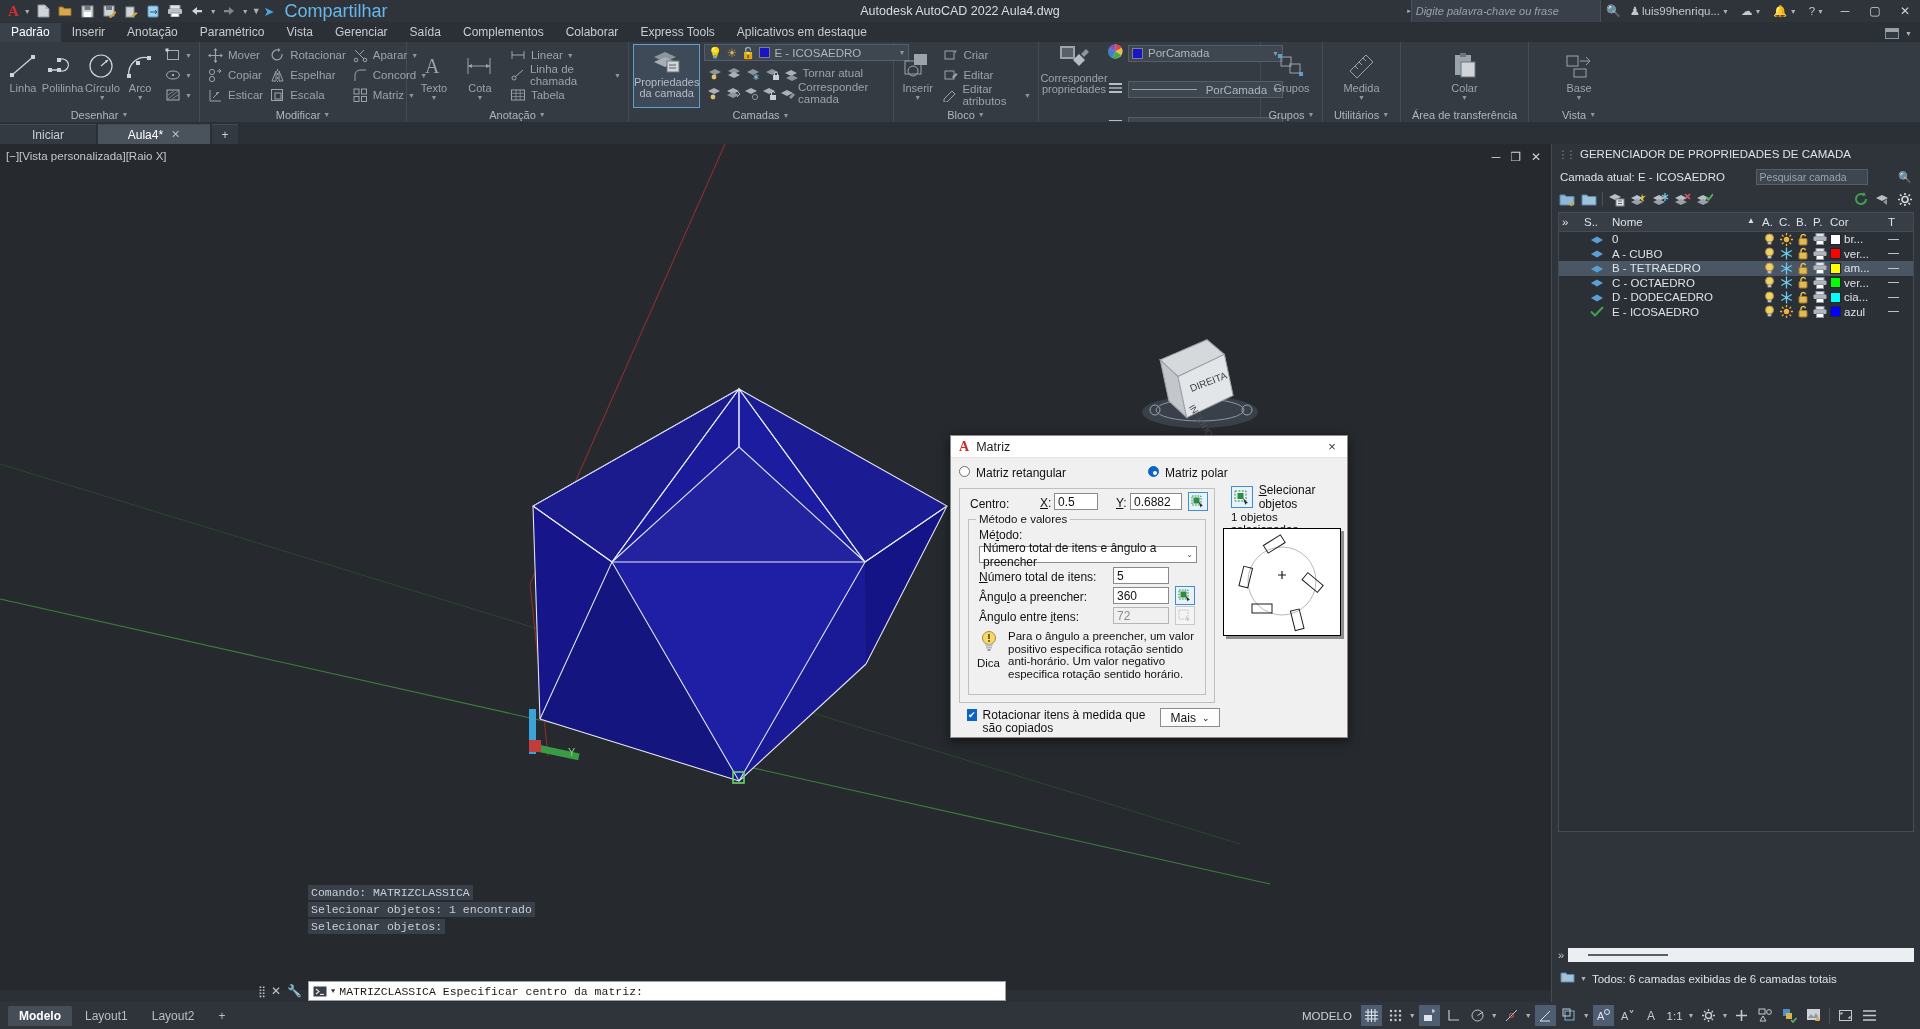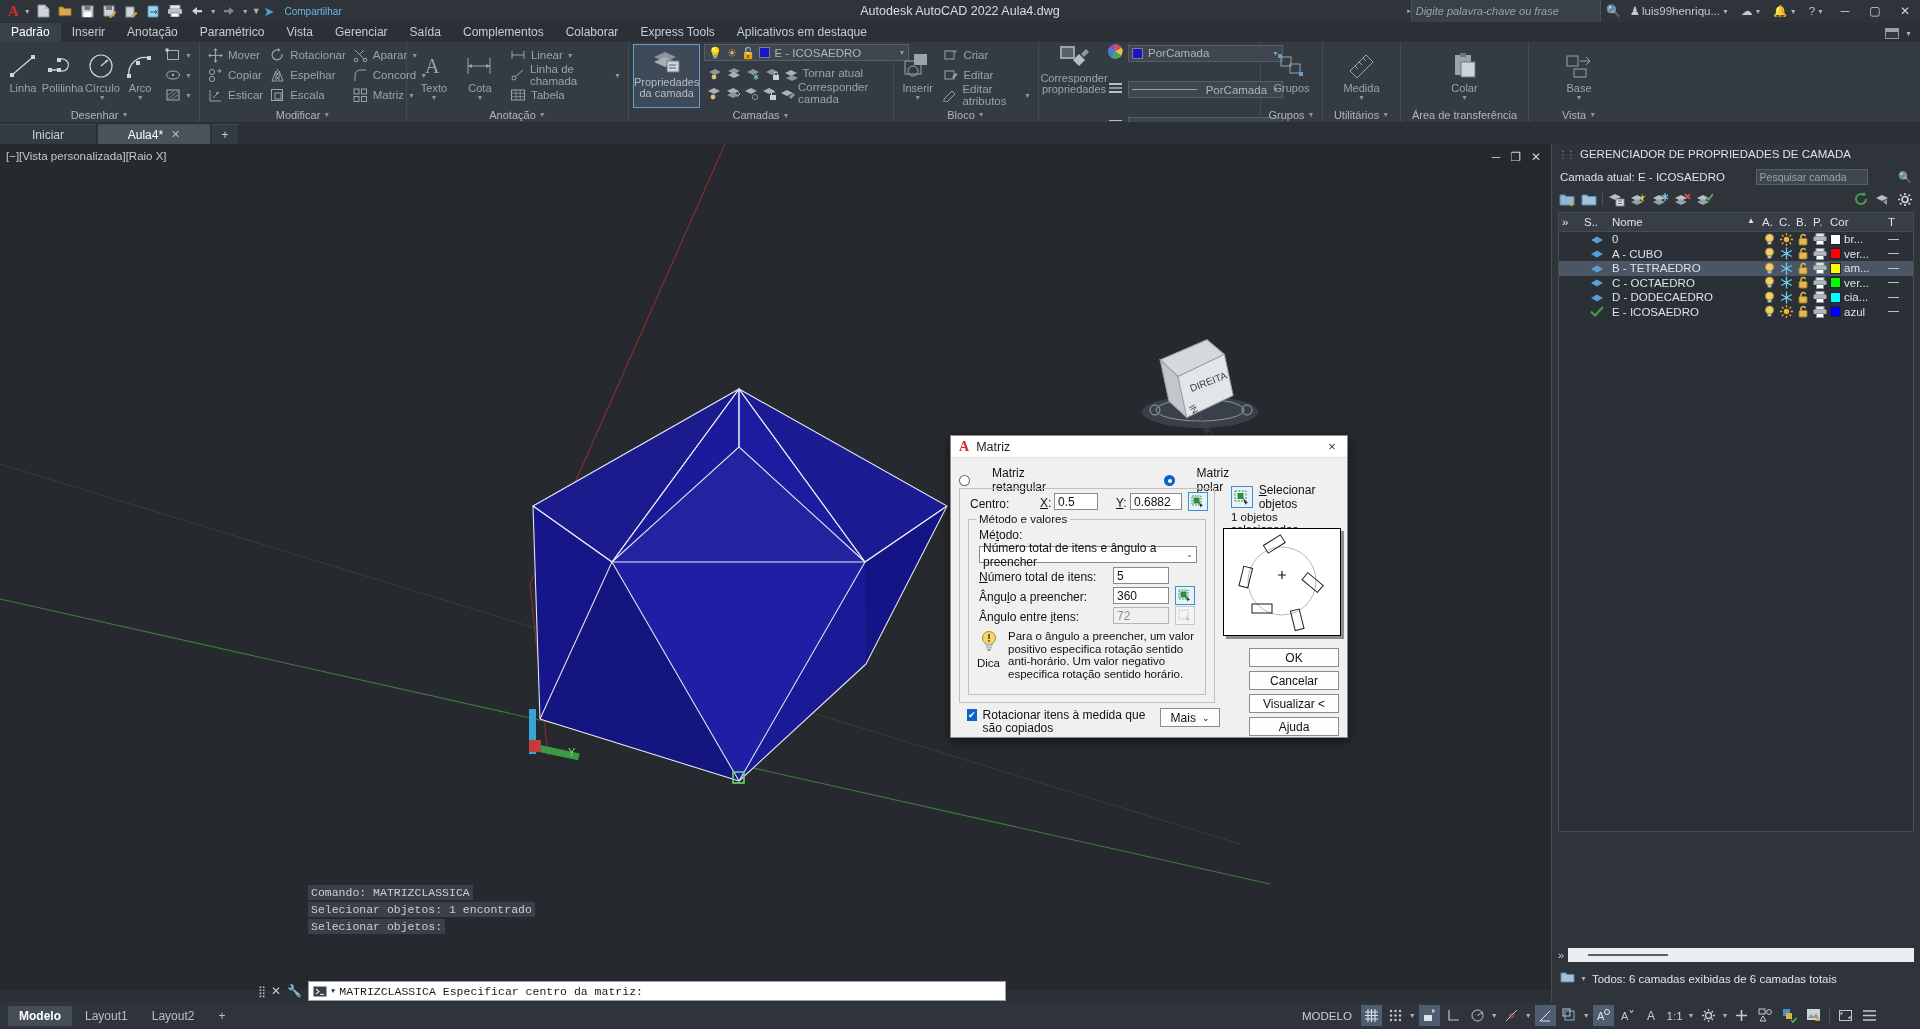--- a/index.html
+++ b/index.html
@@ -11,21 +11,21 @@
   }
   .app { position:relative; width:1920px; height:1029px; }
 
   
   .titlebar{position:absolute;top:0;left:0;width:1920px;height:22px;background:#2f343b;display:flex;align-items:center;}
   .qat{display:flex;align-items:center;gap:3px;padding-left:6px;}
   .alogo{color:#d32c2c;font-weight:bold;font-size:15px;font-family:"Liberation Serif",serif;padding:0 2px;}
   .qicon{width:19px;height:18px;display:flex;align-items:center;justify-content:center;color:#c7ccd2;font-size:12px;}
   .qicon svg{display:block;}
   .caret{font-size:7px;color:#aab1b8;}
-  .share{color:#67b7e8;font-size:10px;margin-left:7px;}
+  .share{color:#67b7e8;font-size:18px;margin-left:7px;}
   .plane{color:#4aa3df;font-size:13px;}
   .title-center{position:absolute;left:0;width:1920px;text-align:center;font-size:12.5px;color:#d9dde1;pointer-events:none;}
   .tb-right{position:absolute;right:0;top:0;height:22px;display:flex;align-items:center;gap:0px;}
   .searchbox{display:flex;align-items:center;background:#394049;border:1px solid #4b525b;height:16px;width:190px;padding:14px 4px;font-size:11px;color:#99a1aa;font-style:italic;margin-right:4px;}
   .tb-btn{display:flex;align-items:center;gap:2px;padding:0 6px;height:22px;color:#c3c9cf;font-size:11.5px;}
   .wbtn{width:30px;height:22px;display:flex;align-items:center;justify-content:center;color:#cfd4d9;font-size:12px;}
 
   
   .ribtabs{position:absolute;top:22px;left:0;width:1920px;height:20px;background:#2b3036;display:flex;align-items:flex-end;font-size:12px;}
   .rtab{padding:2px 11px 3px 11px;color:#c6ccd2;}
@@ -104,21 +104,21 @@
   .lp-status{position:absolute;bottom:16px;left:8px;font-size:11.5px;color:#dde2e7;display:flex;align-items:center;gap:5px;}
 
   
   .dlg{position:absolute;left:950px;top:435px;width:398px;height:303px;background:#f0f0f0;border:1px solid #8a8a8a;box-shadow:0 3px 10px rgba(0,0,0,.55);color:#111;font-size:12px;}
   .dlg-tb{height:22px;background:#ffffff;display:flex;align-items:center;justify-content:space-between;padding:0 4px 0 8px;border-bottom:1px solid #e2e2e2;}
   .dlg-tb .t{display:flex;align-items:center;gap:7px;font-size:12.5px;color:#1d1d1d;}
   .dlg-tb .aico{color:#d02b2b;font-weight:bold;font-family:"Liberation Serif",serif;font-size:14px;}
   .dlg-x{width:22px;height:18px;display:flex;align-items:center;justify-content:center;font-size:13px;color:#333;}
   .dlg-body{position:relative;height:281px;}
   .radio-row{position:absolute;left:8px;top:8px;width:300px;display:flex;gap:82px;align-items:center;}
-  .rd{display:flex;align-items:center;gap:22px;}
+  .rd{display:flex;align-items:flex-start;gap:6px;}
   .rdot{width:11px;height:11px;border-radius:50%;border:1px solid #6d6d6d;background:#fff;display:inline-block;position:relative;}
   .rdot.on{background:#0a64c8;border-color:#0a64c8;}
   .rdot.on::after{content:"";position:absolute;left:3.5px;top:3.5px;width:4px;height:4px;border-radius:50%;background:#fff;}
   u{text-decoration:underline;}
   .grp{position:absolute;border:1px solid #c0c0c0;}
   .grp > .cap{position:absolute;top:-7px;left:7px;background:#f0f0f0;padding:0 3px;font-size:11.5px;}
   .fld{border:1px solid #8a8a8a;background:#fff;height:17px;padding:0 3px;display:flex;align-items:center;font-size:12px;}
   .fld.dis{background:#f0f0f0;color:#8c8c8c;border-color:#b5b5b5;}
   .pickbtn{width:20px;height:19px;border:1px solid #9a9a9a;background:#fafafa;display:flex;align-items:center;justify-content:center;}
   .pickbtn.hl{border:1px solid #3d8fd0;background:#e7f2fb;}
@@ -1452,26 +1452,20 @@
           <g fill="none" stroke="#1b1b1b" stroke-width="1">
             <rect x="46" y="76" width="20" height="9" transform="translate(-18,-1)"></rect>
             <rect x="-7" y="-5" width="20" height="9" transform="translate(48,17) rotate(-32)"></rect>
             <rect x="-7" y="-5" width="20" height="9" transform="translate(86,52) rotate(40)"></rect>
             <rect x="-7" y="-5" width="20" height="9" transform="translate(72,88) rotate(76)"></rect>
             <rect x="-7" y="-5" width="20" height="9" transform="translate(22,45) rotate(104)"></rect>
           </g>
         </svg>
       </div>
 
-      <div style="position:absolute;left:298px;top:190px;width:90px;display:flex;flex-direction:column;gap:4px;">
-        <div class="dbtn">OK</div>
-        <div class="dbtn">Cancelar</div>
-        <div class="dbtn">Visualizar &lt;</div>
-        <div class="dbtn">Ajuda</div>
-      </div>
 
       <div class="grp" style="left:8px;top:30px;width:256px;height:215px;">
         <div style="position:absolute;left:10px;top:8px;font-size:12px;">Centro:</div>
         <div style="position:absolute;left:80px;top:7px;font-size:12px;"><u>X</u>:</div>
         <div class="fld" style="position:absolute;left:94px;top:4px;width:44px;">0.5</div>
         <div style="position:absolute;left:156px;top:7px;font-size:12px;"><u>Y</u>:</div>
         <div class="fld" style="position:absolute;left:170px;top:4px;width:52px;">0.6882</div>
         <div class="pickbtn hl" style="position:absolute;left:228px;top:3px;width:20px;height:19px;">
           <svg width="14" height="13" viewBox="0 0 14 13">
               <rect x="1" y="1" width="9" height="9" fill="none" stroke="#2e8b3f" stroke-dasharray="1.6 1.2"></rect>

